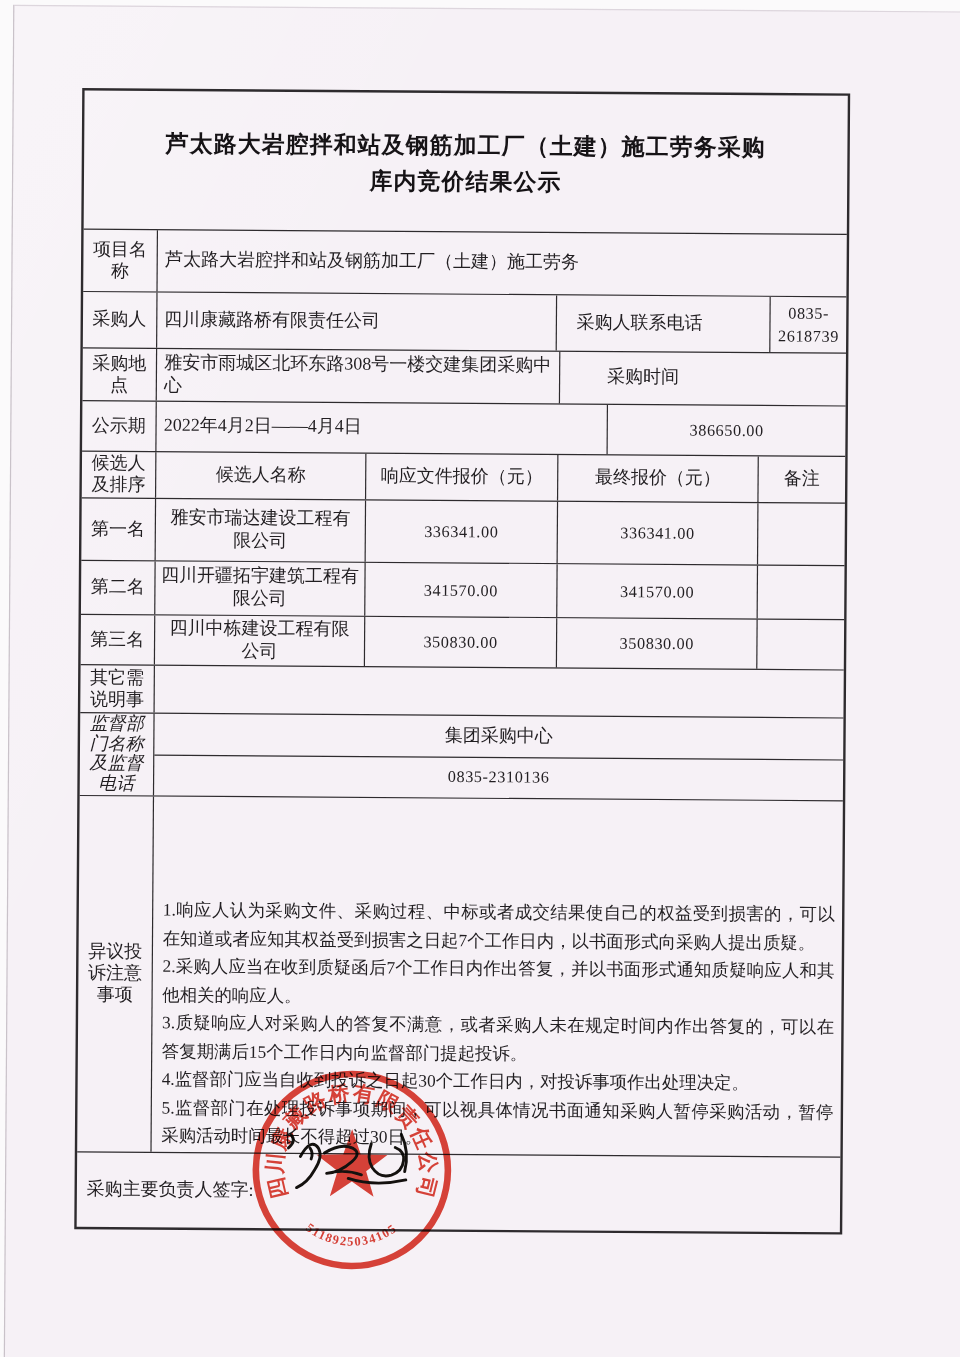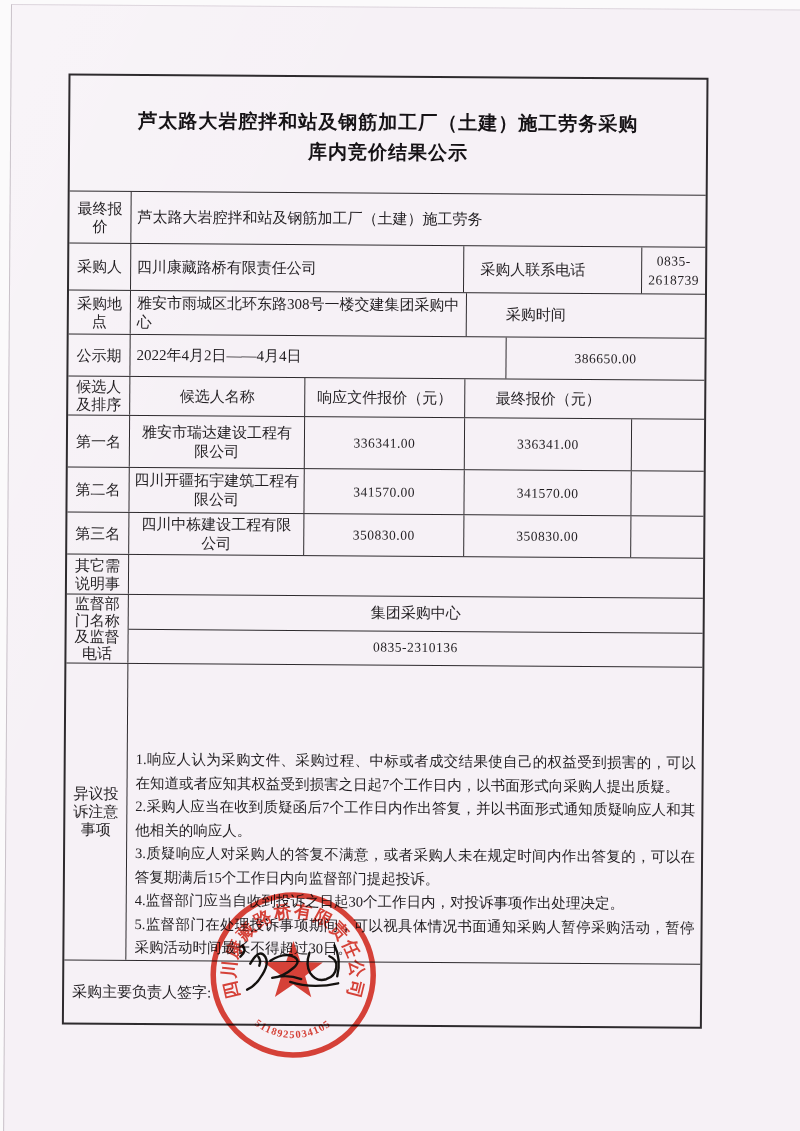--- a/index.html
+++ b/index.html
@@ -96,21 +96,21 @@
   <div class="tbl">
 
     <div class="row r-title">
       <div class="title-block">
         <div>芦太路大岩腔拌和站及钢筋加工厂（土建）施工劳务采购</div>
         <div>库内竞价结果公示</div>
       </div>
     </div>
 
     <div class="row r-project">
-      <div class="cell cl">最终报价</div>
+      <div class="cell cl">项目名称</div>
       <div class="cell cfull">芦太路大岩腔拌和站及钢筋加工厂（土建）施工劳务</div>
     </div>
 
     <div class="row r-purchaser">
       <div class="cell cl">采购人</div>
       <div class="cell cv">四川康藏路桥有限责任公司</div>
       <div class="cell c3">采购人联系电话</div>
       <div class="cell c4 num">0835-2618739</div>
     </div>
 
@@ -124,20 +124,21 @@
       <div class="cell cl">公示期</div>
       <div class="cell cv">2022年4月2日——4月4日</div>
       <div class="cell c4 num">386650.00</div>
     </div>
 
     <div class="row r-chead">
       <div class="cell cl">候选人及排序</div>
       <div class="cell cn">候选人名称</div>
       <div class="cell cp1">响应文件报价（元）</div>
       <div class="cell cp2">最终报价（元）</div>
+      <div class="cell crk" style="justify-content:center;">备注</div>
     </div>
 
     <div class="row r-c1">
       <div class="cell cl">第一名</div>
       <div class="cell cn">雅安市瑞达建设工程有限公司</div>
       <div class="cell cp1 num">336341.00</div>
       <div class="cell cp2 num">336341.00</div>
       <div class="cell crk"></div>
     </div>
 
@@ -156,21 +157,21 @@
       <div class="cell cp2 num">350830.00</div>
       <div class="cell crk"></div>
     </div>
 
     <div class="row r-other">
       <div class="cell cl">其它需说明事</div>
       <div class="cell cfull"></div>
     </div>
 
     <div class="row r-sup">
-      <div class="cell cl" style="line-height:16.5px;">监督部门名称及监督电话</div>
+      <div class="cell cl" style="line-height:16.5px;font-style:italic;">监督部门名称及监督电话</div>
       <div class="sup-col">
         <div class="sup-cell">集团采购中心</div>
         <div class="sup-cell num">0835-2310136</div>
       </div>
     </div>
 
     <div class="row r-notice">
       <div class="cell cl notice-label">异议投诉注意事项</div>
       <div class="cell cfull notice-cell">1.响应人认为采购文件、采购过程、中标或者成交结果使自己的权益受到损害的，可以在知道或者应知其权益受到损害之日起7个工作日内，以书面形式向采购人提出质疑。
 2.采购人应当在收到质疑函后7个工作日内作出答复，并以书面形式通知质疑响应人和其他相关的响应人。

